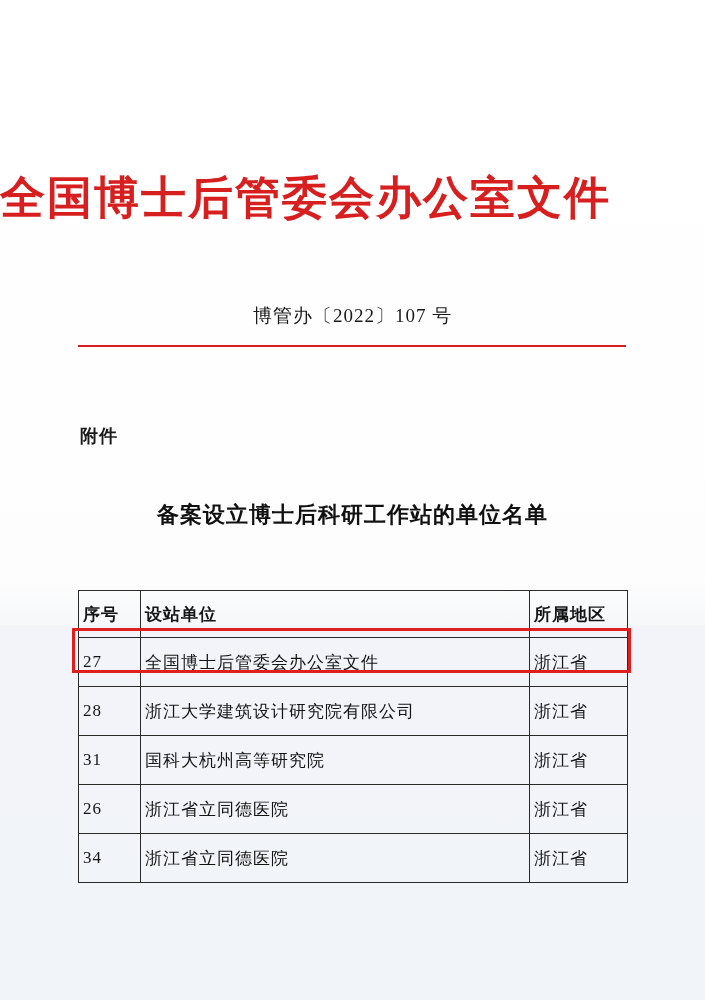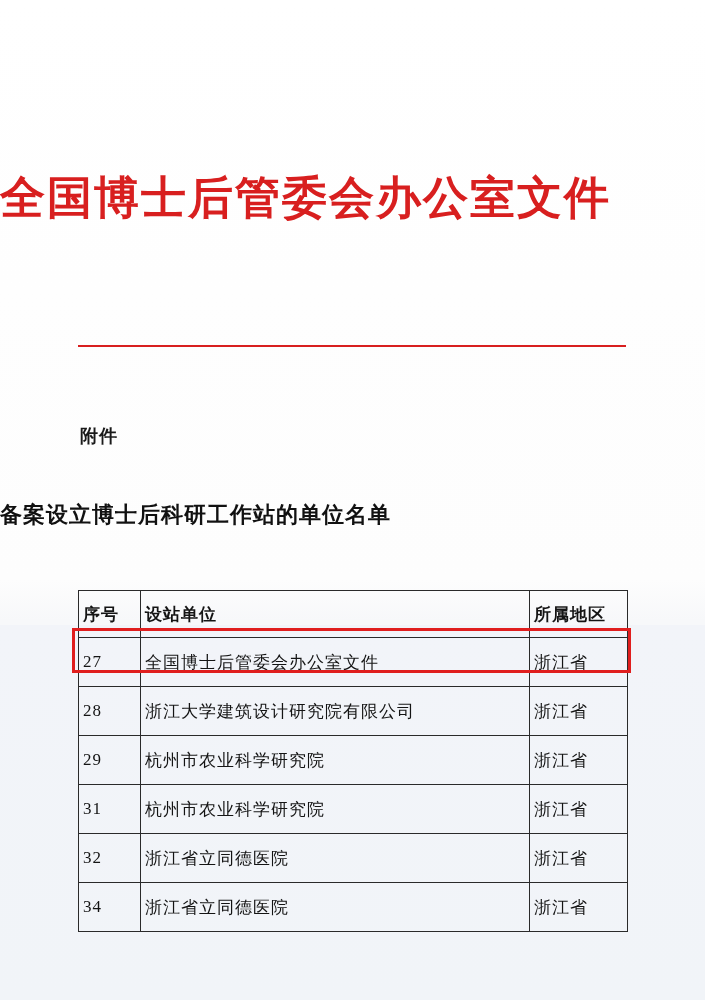--- a/index.html
+++ b/index.html
@@ -64,21 +64,21 @@
     font-weight: bold;
     color: #1a1a1a;
     letter-spacing: 1px;
   }
 
   .list-title {
     position: absolute;
     top: 500px;
     left: 0;
     width: 705px;
-    text-align: left;
+    text-align: center;
     font-size: 22px;
     font-weight: bold;
     color: #111;
     letter-spacing: 1px;
   }
 
   
   .table-wrap {
     position: absolute;
     top: 590px;
@@ -136,20 +136,21 @@
     pointer-events: none;
   }
 </style>
 </head>
 <body>
 
 <div class="page">
 
   <div class="doc-title">全国博士后管委会办公室文件</div>
 
+  <div class="doc-number">博管办〔2022〕107 号</div>
 
   <div class="red-rule"></div>
 
   <div class="attachment-label">附件</div>
 
   <div class="list-title">备案设立博士后科研工作站的单位名单</div>
 
   <div class="bottom-tint"></div>
 
   <div class="table-wrap">
@@ -171,31 +172,26 @@
           <td>27</td>
           <td>全国博士后管委会办公室文件</td>
           <td>浙江省</td>
         </tr>
         <tr>
           <td>28</td>
           <td>浙江大学建筑设计研究院有限公司</td>
           <td>浙江省</td>
         </tr>
         <tr>
-          <td>29</td>
-          <td>杭州市农业科学研究院</td>
-          <td>浙江省</td>
-        </tr>
-        <tr>
           <td>31</td>
-          <td>杭州市农业科学研究院</td>
-          <td>浙江省</td>
-        </tr>
-        <tr>
-          <td>32</td>
+          <td>国科大杭州高等研究院</td>
+          <td>浙江省</td>
+        </tr>
+        <tr>
+          <td>26</td>
           <td>浙江省立同德医院</td>
           <td>浙江省</td>
         </tr>
         <tr>
           <td>34</td>
           <td>浙江省立同德医院</td>
           <td>浙江省</td>
         </tr>
       </tbody>
     </table>

